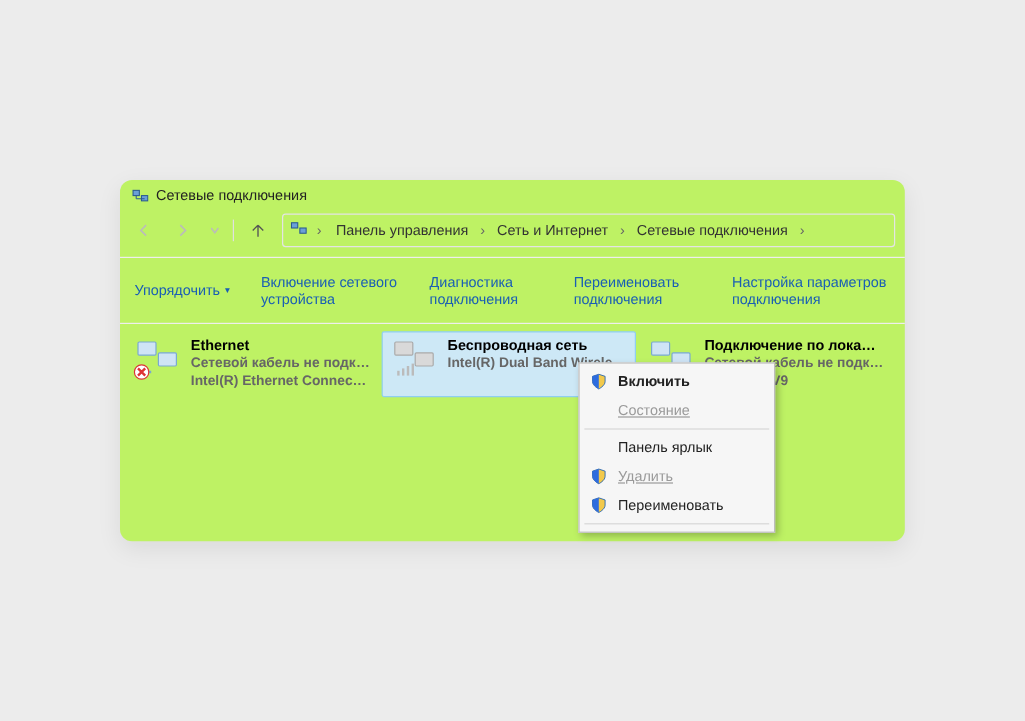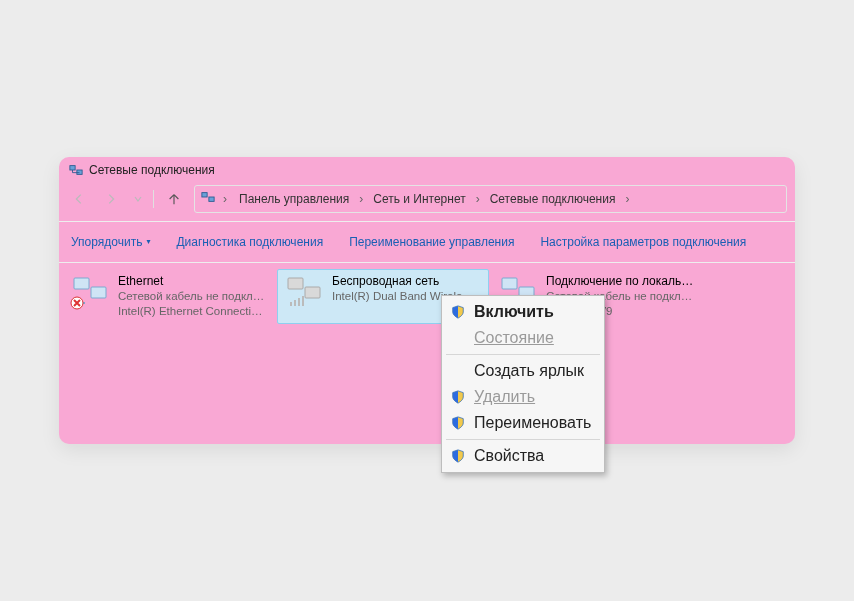--- a/index.html
+++ b/index.html
@@ -8,22 +8,22 @@
     font-family: "Segoe UI", Tahoma, sans-serif;
     font-size: 12px;
     color: #222;
     width: 854px;
     height: 601px;
     display: flex;
     align-items: center;
     justify-content: center;
   }
   .window {
-    width: 736px;
-    background: #f9a8d4;
+    width: 654px;
+    background: #bef264;
     border-radius: 10px;
     box-shadow: 0 6px 20px rgba(0,0,0,0.08);
     overflow: visible;
     position: relative;
   }
   .titlebar {
     display: flex;
     align-items: center;
     gap: 6px;
     padding: 6px 10px 4px 10px;
@@ -95,41 +95,41 @@
   }
   .adapter.selected {
     background: #cde8f6;
     border: 1px solid #8fcff0;
   }
   .adapter-icon {
     width: 40px; height: 36px;
     display: flex; align-items: center; justify-content: center;
     flex-shrink: 0;
   }
-  .adapter-text { display:flex; flex-direction:column; line-height:1.3; overflow:hidden; }
+  .adapter-text { display:flex; flex-direction:column; line-height:1.3; overflow:hidden;font-weight:bold; }
   .adapter-name { color:#000; white-space:nowrap; overflow:hidden; text-overflow:ellipsis; }
   .adapter-status, .adapter-device { color:#666; font-size:11.5px; white-space:nowrap; overflow:hidden; text-overflow:ellipsis; }
 
   .context-menu {
     position: absolute;
     top: 32px;
     left: 382px;
     width: 164px;
     background: #f6f6f6;
     border: 1px solid #bdbdbd;
     box-shadow: 2px 3px 6px rgba(0,0,0,0.25);
     padding: 3px 2px;
     z-index: 10;
   }
   .menu-item {
     display: flex;
     align-items: center;
     gap: 8px;
     padding: 4px 10px 4px 6px;
-    font-size: 16px;
+    font-size: 12px;
     color: #222;
   }
   .menu-item.bold { font-weight: 600; }
   .menu-item.disabled { color: #9a9a9a; text-decoration: underline; }
   .menu-sep { height:1px; background:#d6d6d6; margin: 3px 2px; }
   .menu-icon { width:16px; height:16px; display:flex; align-items:center; justify-content:center; }
   .shield {
     width:14px; height:14px;
   }
 </style>
@@ -190,24 +190,27 @@
       </div>
     </div>
   </div>
 
   <div class="toolbar">
     <div class="toolbar-item">
       <span>Упорядочить</span>
       <span class="chevron">▾</span>
     </div>
     <div class="toolbar-item">
+      <span>Включение сетевого устройства</span>
+    </div>
+    <div class="toolbar-item">
       <span>Диагностика подключения</span>
     </div>
     <div class="toolbar-item">
-      <span>Переименование управления</span>
+      <span>Переименовать подключения</span>
     </div>
     <div class="toolbar-item">
       <span>Настройка параметров подключения</span>
     </div>
   </div>
 
   <div class="content">
 
     <div class="adapter">
       <div class="adapter-icon">
@@ -269,47 +272,38 @@
         </span>
         <span>Включить</span>
       </div>
       <div class="menu-item disabled">
         <span class="menu-icon"></span>
         <span>Состояние</span>
       </div>
       <div class="menu-sep"></div>
       <div class="menu-item">
         <span class="menu-icon"></span>
-        <span>Создать ярлык</span>
+        <span>Панель ярлык</span>
       </div>
       <div class="menu-item disabled">
         <span class="menu-icon">
           <svg class="shield" viewBox="0 0 16 16">
               <path d="M8 1 L14 3 V8 C14 12 8 15 8 15 C8 15 2 12 2 8 V3 Z" fill="#f2c94c" stroke="#1a5fb4" stroke-width="0.8"></path>
               <path d="M8 1 L8 15 C8 15 2 12 2 8 V3 Z" fill="#2d6cdf"></path>
             </svg>
         </span>
         <span>Удалить</span>
       </div>
       <div class="menu-item">
         <span class="menu-icon">
           <svg class="shield" viewBox="0 0 16 16">
               <path d="M8 1 L14 3 V8 C14 12 8 15 8 15 C8 15 2 12 2 8 V3 Z" fill="#f2c94c" stroke="#1a5fb4" stroke-width="0.8"></path>
               <path d="M8 1 L8 15 C8 15 2 12 2 8 V3 Z" fill="#2d6cdf"></path>
             </svg>
         </span>
         <span>Переименовать</span>
       </div>
       <div class="menu-sep"></div>
-      <div class="menu-item">
-        <span class="menu-icon">
-          <svg class="shield" viewBox="0 0 16 16">
-              <path d="M8 1 L14 3 V8 C14 12 8 15 8 15 C8 15 2 12 2 8 V3 Z" fill="#f2c94c" stroke="#1a5fb4" stroke-width="0.8"></path>
-              <path d="M8 1 L8 15 C8 15 2 12 2 8 V3 Z" fill="#2d6cdf"></path>
-            </svg>
-        </span>
-        <span>Свойства</span>
-      </div>
     </div>
 
   </div>
 
 </div>
 
 </body></html>

